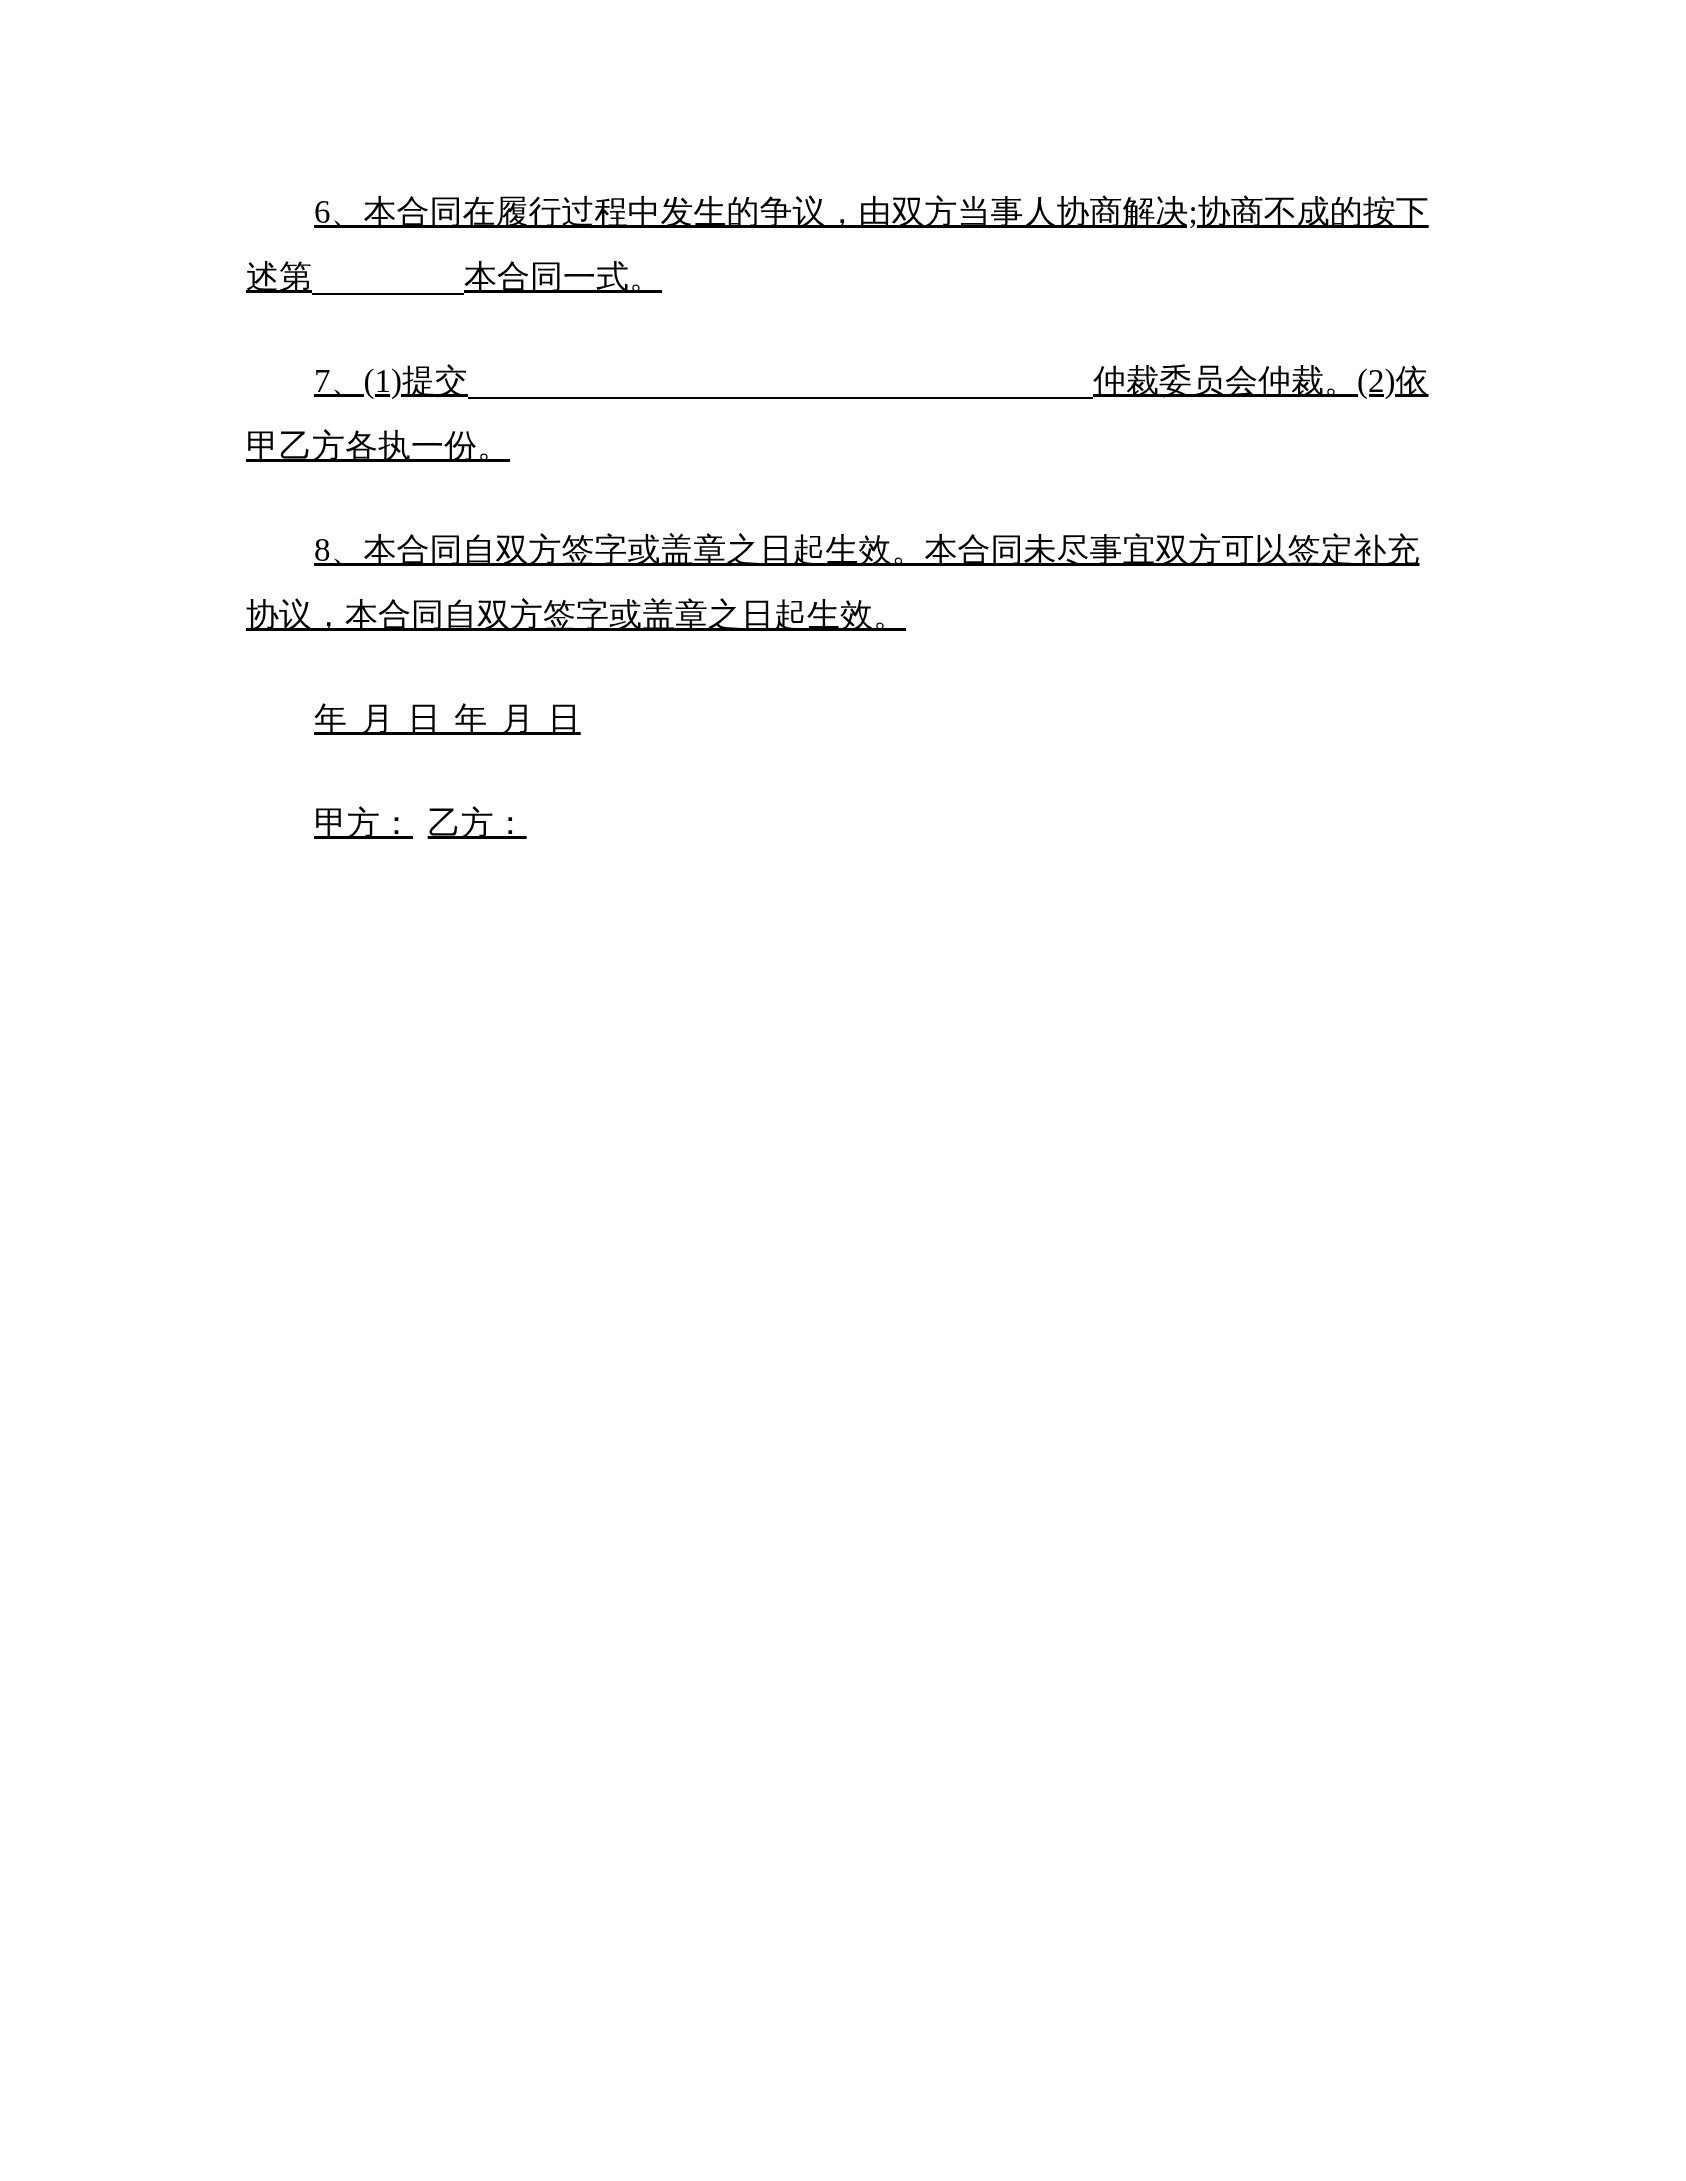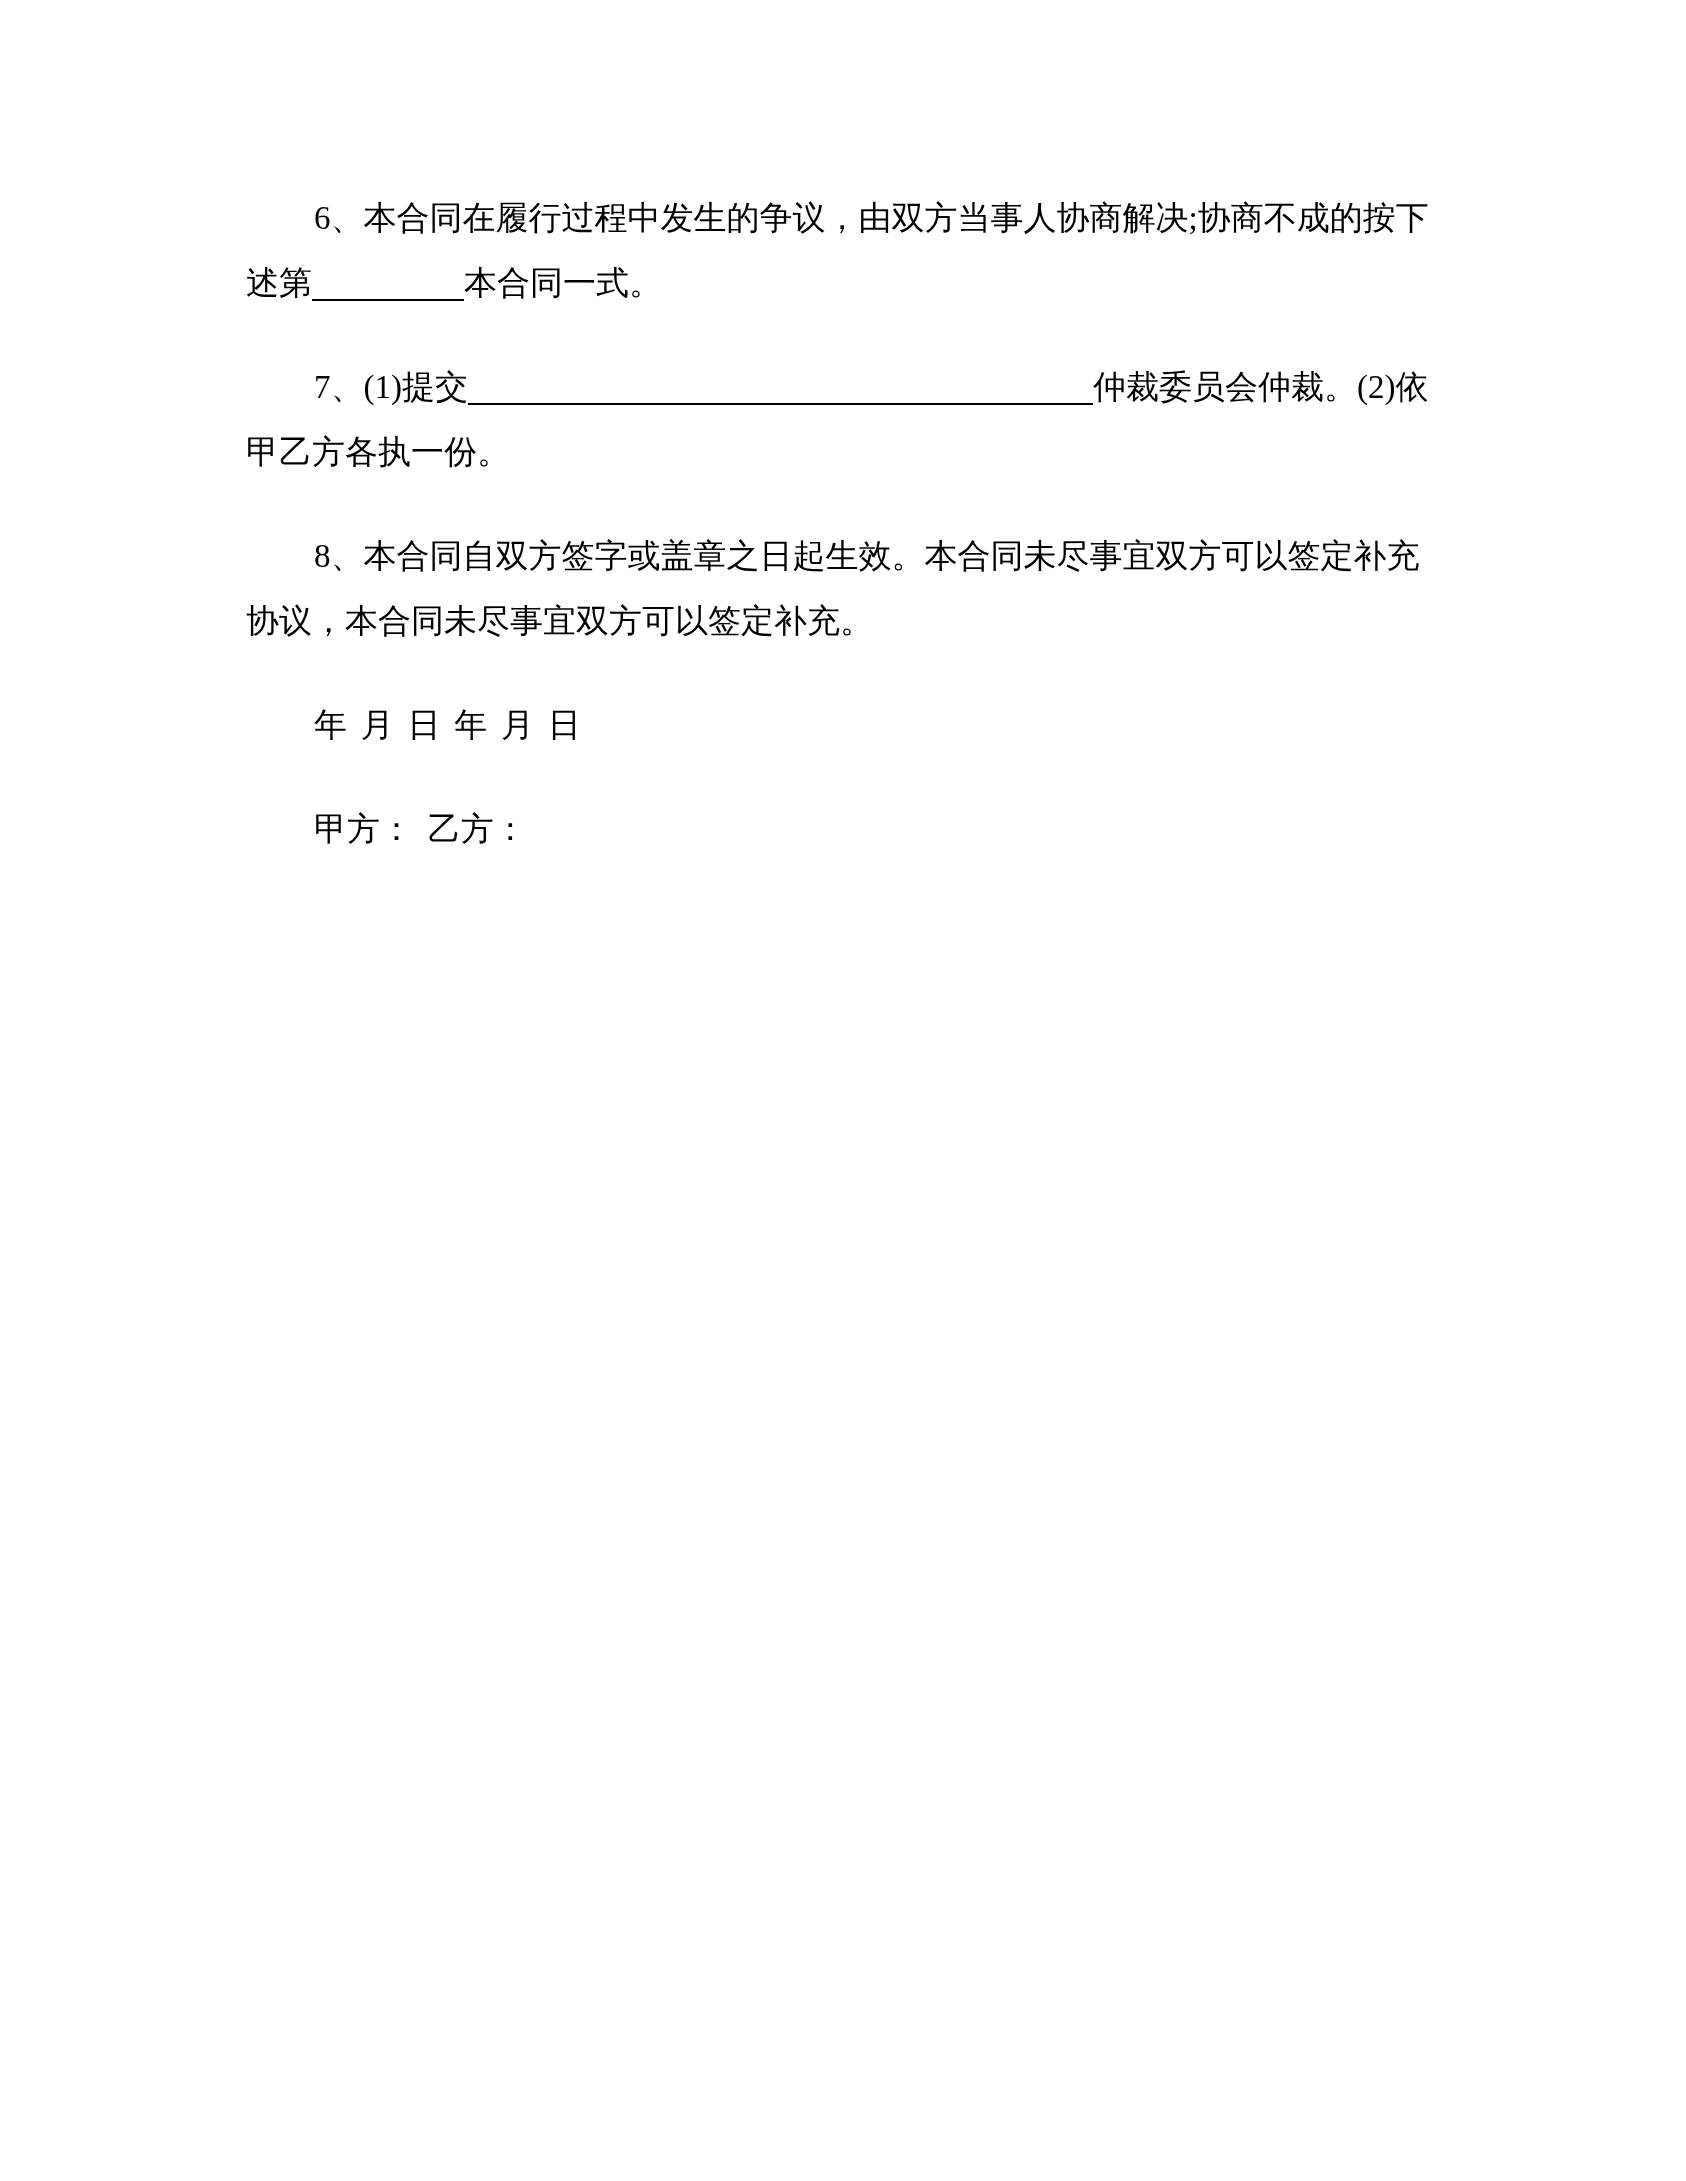--- a/index.html
+++ b/index.html
@@ -12,22 +12,23 @@
     width: 1686px;
     height: 2182px;
     background: #ffffff;
     overflow: hidden;
     font-family: "Liberation Serif", "DejaVu Serif", serif;
     color: #000000;
   }
   .content {
     position: absolute;
     left: 246px;
-    top: 186px;
+    top: 180px;
     width: 1177px;
+    text-decoration: underline;
   }
   .clause {
     margin: 0 0 39px 0;
     font-size: 33px;
     line-height: 65px;
     color: #000000;
   }
   .line {
     display: block;
     white-space: nowrap;
@@ -57,21 +58,21 @@
       <span class="line"><span>述第</span><span class="blank blank-short"></span><span>本合同一式。</span></span>
     </p>
 
     <p class="clause">
       <span class="line indent"><span>7、(1)提交</span><span class="blank blank-long"></span><span>仲裁委员会仲裁。(2)依</span></span>
       <span class="line">甲乙方各执一份。</span>
     </p>
 
     <p class="clause">
       <span class="line indent">8、本合同自双方签字或盖章之日起生效。本合同未尽事宜双方可以签定补充</span>
-      <span class="line">协议，本合同未尽事宜双方可以签定补充。</span>
+      <span class="line">协议，本合同自双方签字或盖章之日起生效。</span>
     </p>
 
 
     <p class="clause">
       <span class="line indent date-line">年 月 日 年 月 日</span>
     </p>
 
     <p class="clause">
       <span class="line indent"><span class="party-label">甲方：</span><span>乙方：</span></span>
     </p>

